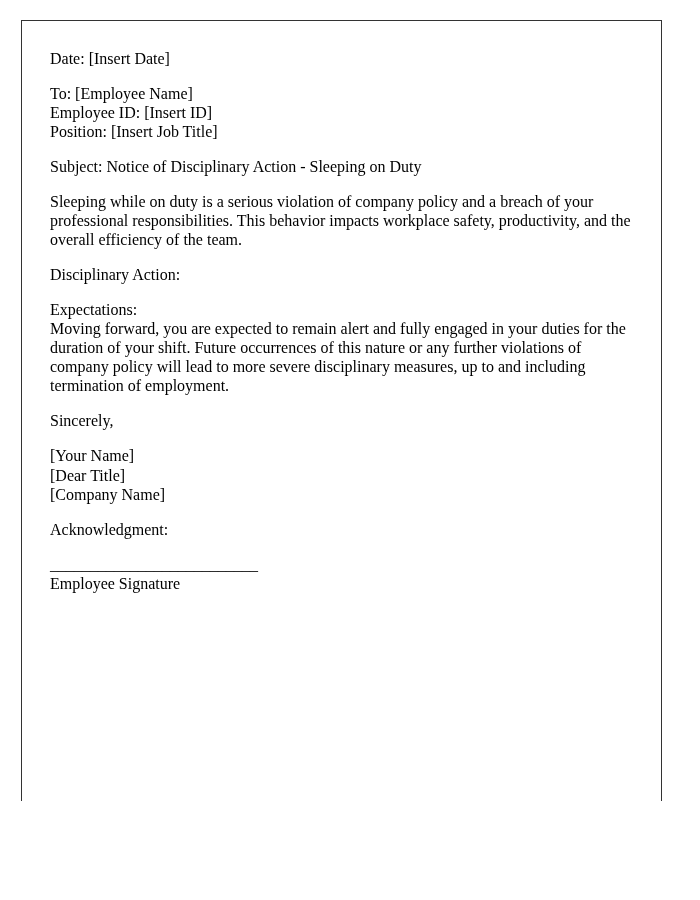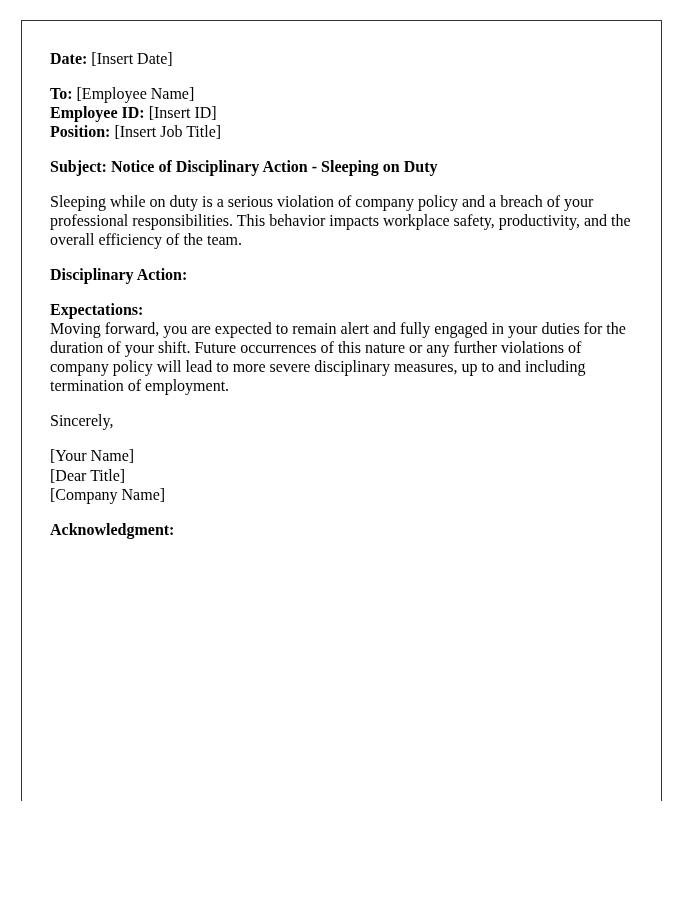--- a/index.html
+++ b/index.html
@@ -25,21 +25,21 @@
     border-bottom: none;
     padding: 12px 28px 0 28px;
     overflow: hidden;
     font-size: 16px;
     line-height: 1.19;
   }
   .letter p {
     margin: 16px 0;
   }
   .bold {
-    font-weight: bold;
+    font-weight: normal;
   }
   .sig-line {
     letter-spacing: 0;
     white-space: nowrap;
   }
 </style>
 </head>
 <body>
 
 <div class="letter">
@@ -64,14 +64,16 @@
 
 
   <p>Sincerely,</p>
 
   <p><span>[Your Name]</span><br>
   <span>[Dear Title]</span><br>
   <span>[Company Name]</span></p>
 
   <p class="bold">Acknowledgment:</p>
 
+  <p><span class="sig-line">__________________________</span><br>
+  <span>Employee Signature</span></p>
 
 </div>
 
 </body></html>

